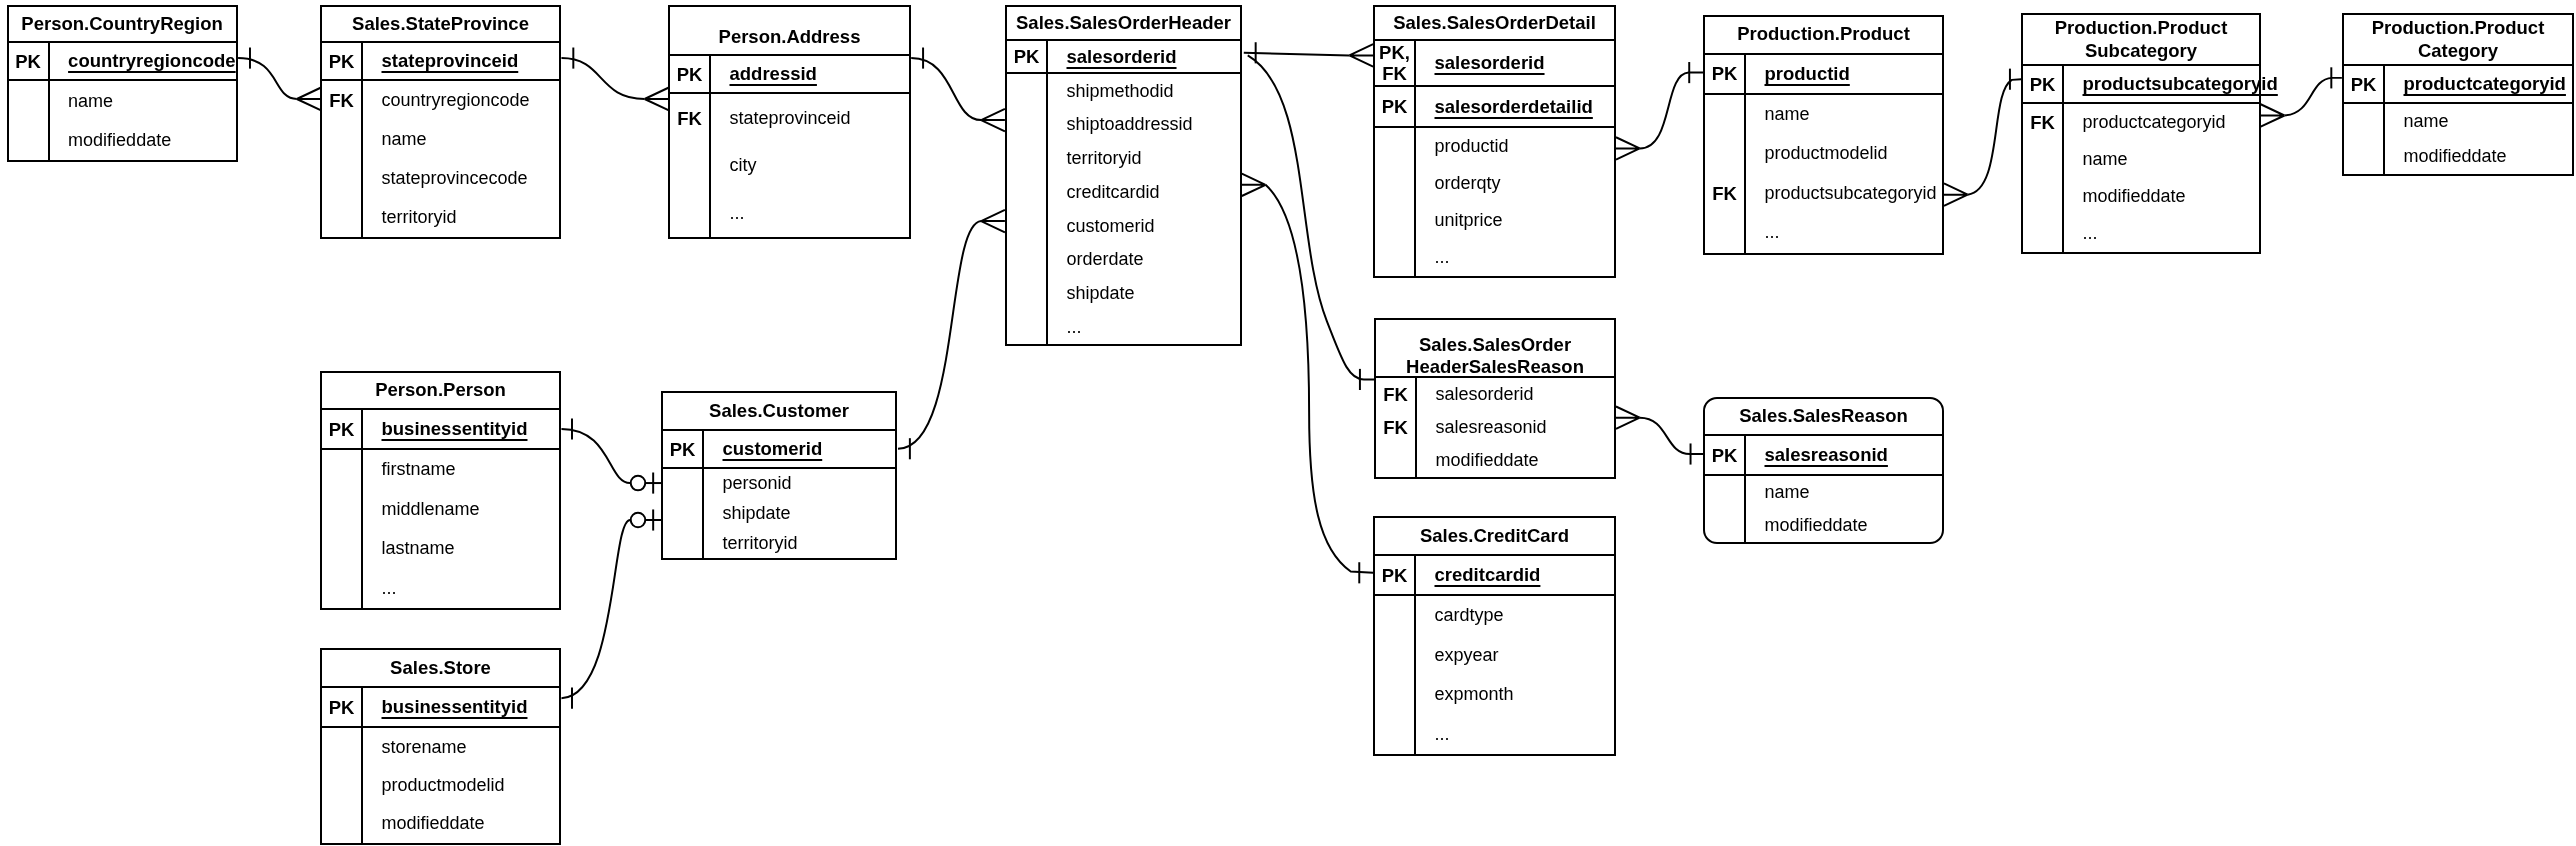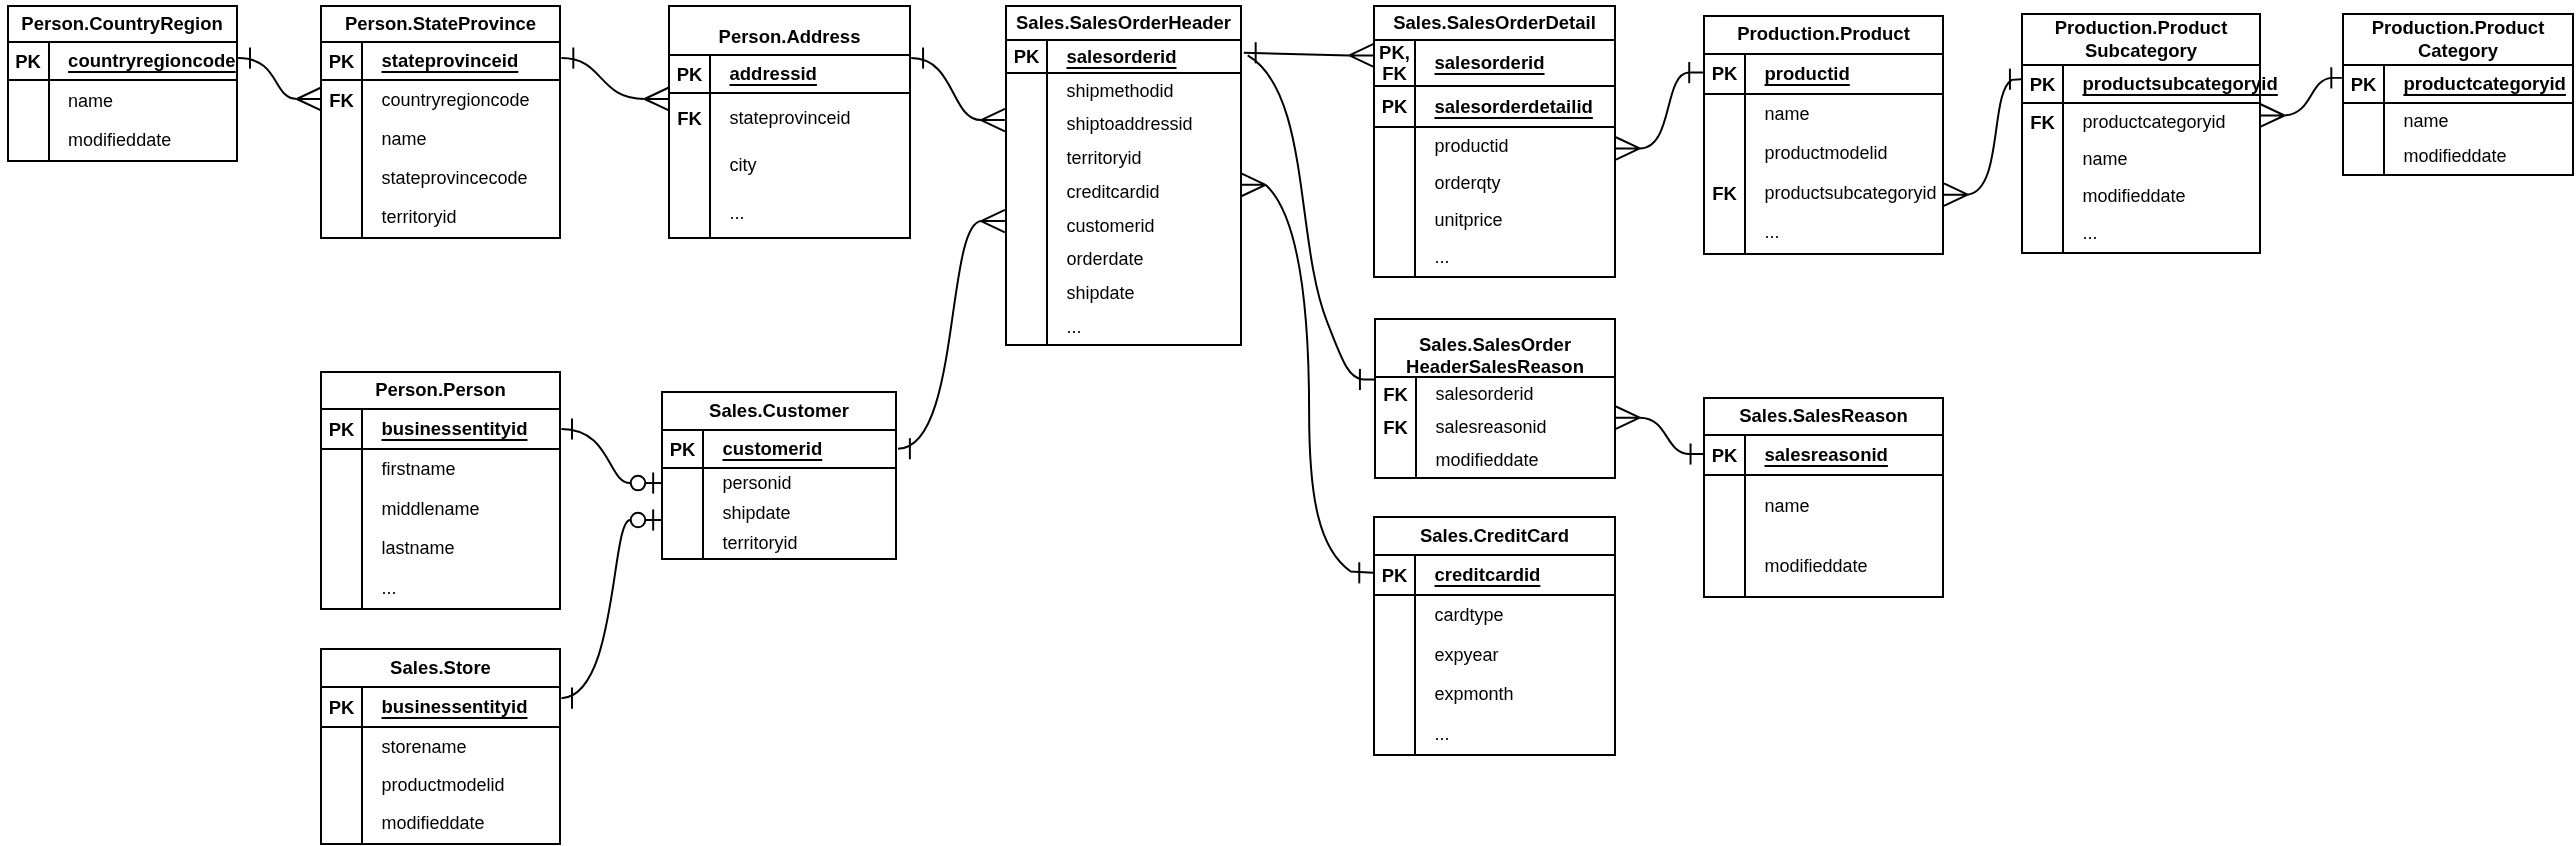--- a/index.html
+++ b/index.html
@@ -136,21 +136,21 @@
         <div class="erow">
           <div class="kcell"></div>
           <div class="fcell">
             <span>modifieddate</span>
           </div>
         </div>
       </div>
     </div>
     <div class="etable" style="left: 320px; top: 5.3px; width: 241px; height: 234px;">
       <div class="etitle" style="height: 36px;">
-        <div>Person.StateProvince</div>
+        <div>Sales.StateProvince</div>
       </div>
       <div class="erow pkrow" style="height: 38px;">
         <div class="kcell">
           <div>PK</div>
         </div>
         <div class="fcell">
           <span class="pkname">stateprovinceid</span>
         </div>
       </div>
       <div class="ebody">
@@ -522,21 +522,21 @@
           </div>
         </div>
         <div class="erow">
           <div class="kcell"></div>
           <div class="fcell">
             <span>modifieddate</span>
           </div>
         </div>
       </div>
     </div>
-    <div class="etable" style="left: 1703px; top: 397px; width: 241px; height: 201px;">
+    <div class="etable" style="left: 1703px; top: 397px; width: 241px; height: 147px; border-radius: 14px;">
       <div class="etitle" style="height: 37px;">
         <div>Sales.SalesReason</div>
       </div>
       <div class="erow pkrow" style="height: 40px;">
         <div class="kcell">
           <div>PK</div>
         </div>
         <div class="fcell">
           <span class="pkname">salesreasonid</span>
         </div>

